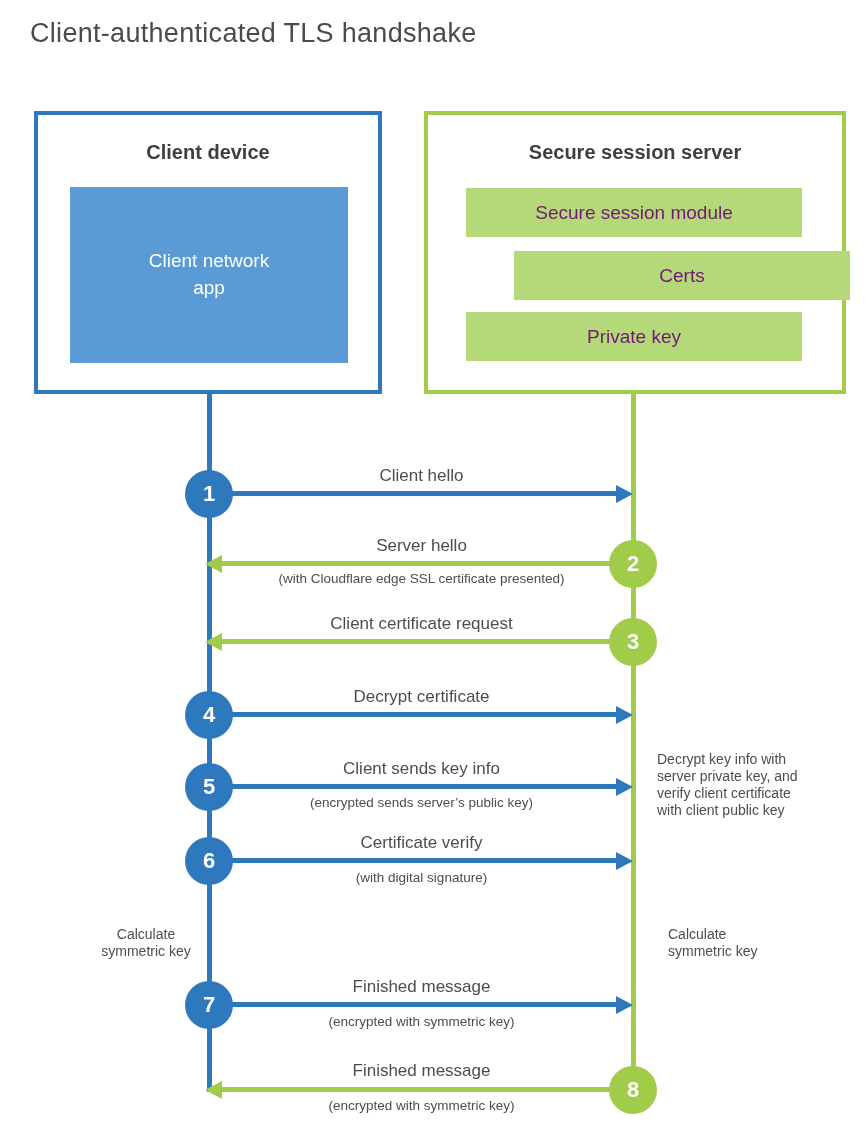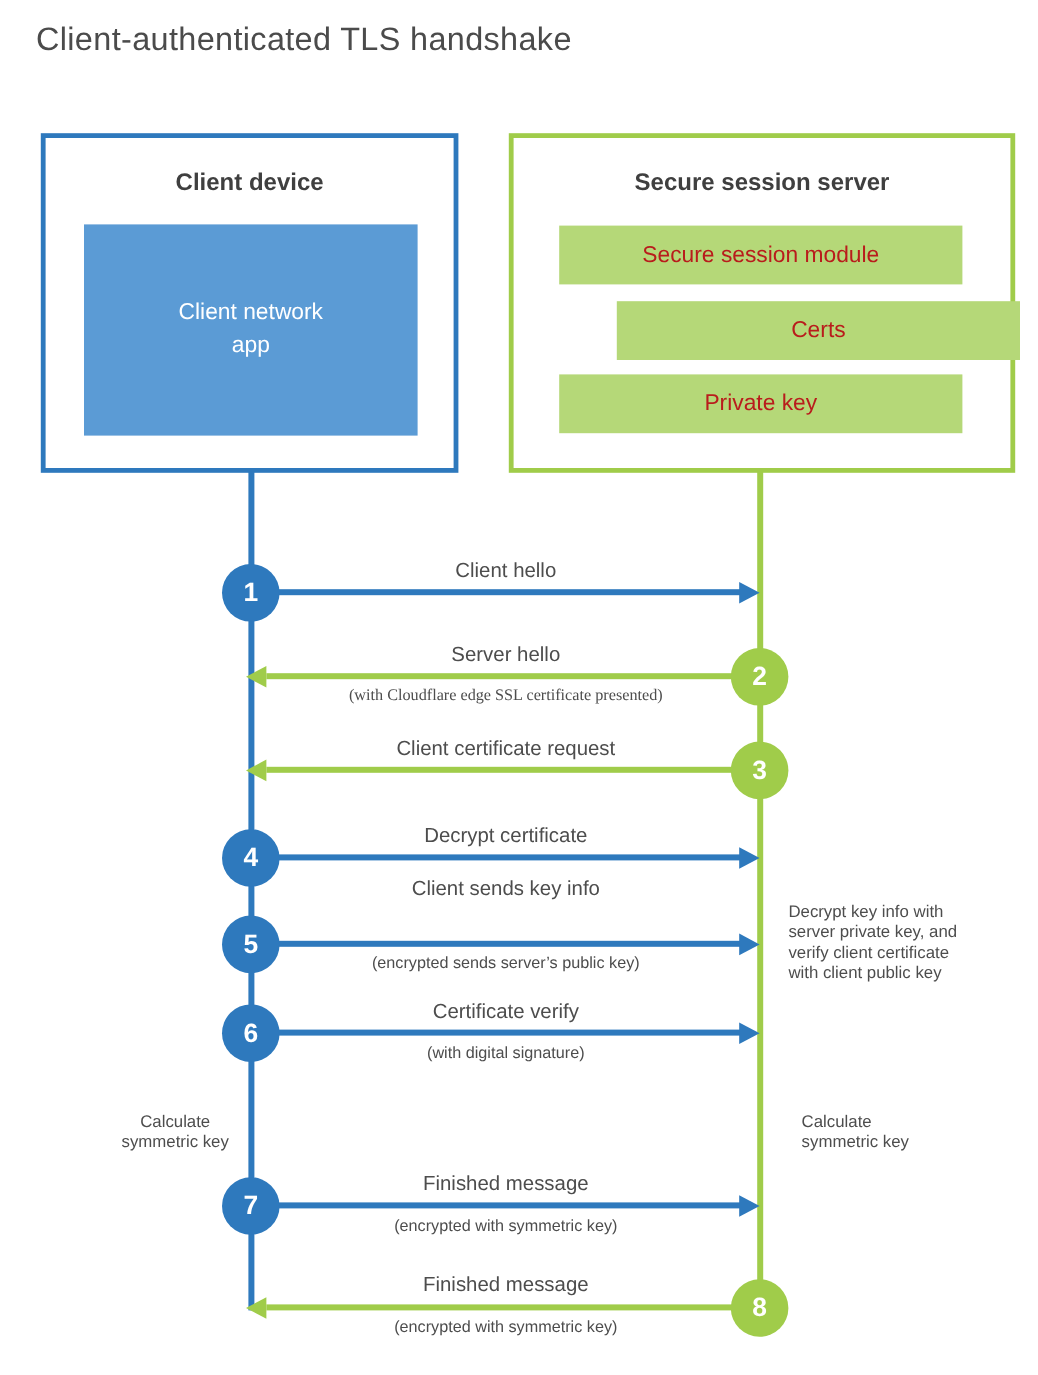--- a/index.html
+++ b/index.html
@@ -53,21 +53,21 @@
     display: flex; align-items: center; justify-content: center;
     color: #ffffff; font-size: 19px; text-align: center;
   }
   .client-app .wrap { width: 140px; line-height: 1.4; }
   .server-bar {
     position: absolute;
     left: 466px;
     width: 336px; height: 49px;
     background: var(--green-fill);
     display: flex; align-items: center; justify-content: center;
-    color: #b91c1c; font-size: 19px;
+    color: #701a75; font-size: 19px;
   }
   .bar-0 { top: 188px; }
   .bar-1 { top: 251px; margin-left: 48px; }
   .bar-2 { top: 312px; }
   
   .lifeline { position: absolute; top: 393px; width: 5px; }
   .lifeline.blue  { left: 207px; height: 699px; background: var(--blue); }
   .lifeline.green { left: 631px; height: 697px; background: var(--green); }
   
   .circle {
@@ -98,24 +98,24 @@
   }
   .msg-sub {
     position: absolute;
     left: 207px; width: 429px;
     text-align: center;
     font-size: 13.5px;
     color: var(--text);
   }
   
   .s1-circle { top: 470px; }  .s1-line { top: 491px; } .s1-head { top: 485px; }  .s1-label { top: 466px; }
-  .s2-circle { top: 540px; }  .s2-line { top: 561px; } .s2-head { top: 555px; }  .s2-label { top: 536px; }  .s2-sub { top: 571px; font-family: Liberation Serif, serif; }
+  .s2-circle { top: 540px; }  .s2-line { top: 561px; } .s2-head { top: 555px; }  .s2-label { top: 536px; }  .s2-sub { top: 571px; }
   .s3-circle { top: 618px; }  .s3-line { top: 639px; } .s3-head { top: 633px; }  .s3-label { top: 614px; }
   .s4-circle { top: 691px; }  .s4-line { top: 712px; } .s4-head { top: 706px; }  .s4-label { top: 687px; }
-  .s5-circle { top: 763px; }  .s5-line { top: 784px; } .s5-head { top: 778px; }  .s5-label { top: 731px; }  .s5-sub { top: 795px; }
+  .s5-circle { top: 763px; }  .s5-line { top: 784px; } .s5-head { top: 778px; }  .s5-label { top: 759px; }  .s5-sub { top: 795px; }
   .s6-circle { top: 837px; }  .s6-line { top: 858px; } .s6-head { top: 852px; }  .s6-label { top: 833px; }  .s6-sub { top: 870px; }
   .s7-circle { top: 981px; }  .s7-line { top: 1002px; } .s7-head { top: 996px; } .s7-label { top: 977px; }  .s7-sub { top: 1014px; }
   .s8-circle { top: 1066px; } .s8-line { top: 1087px; } .s8-head { top: 1081px; } .s8-label { top: 1061px; } .s8-sub { top: 1098px; }
   
   .note {
     position: absolute;
     font-size: 14px;
     line-height: 17px;
     color: var(--text);
   }

